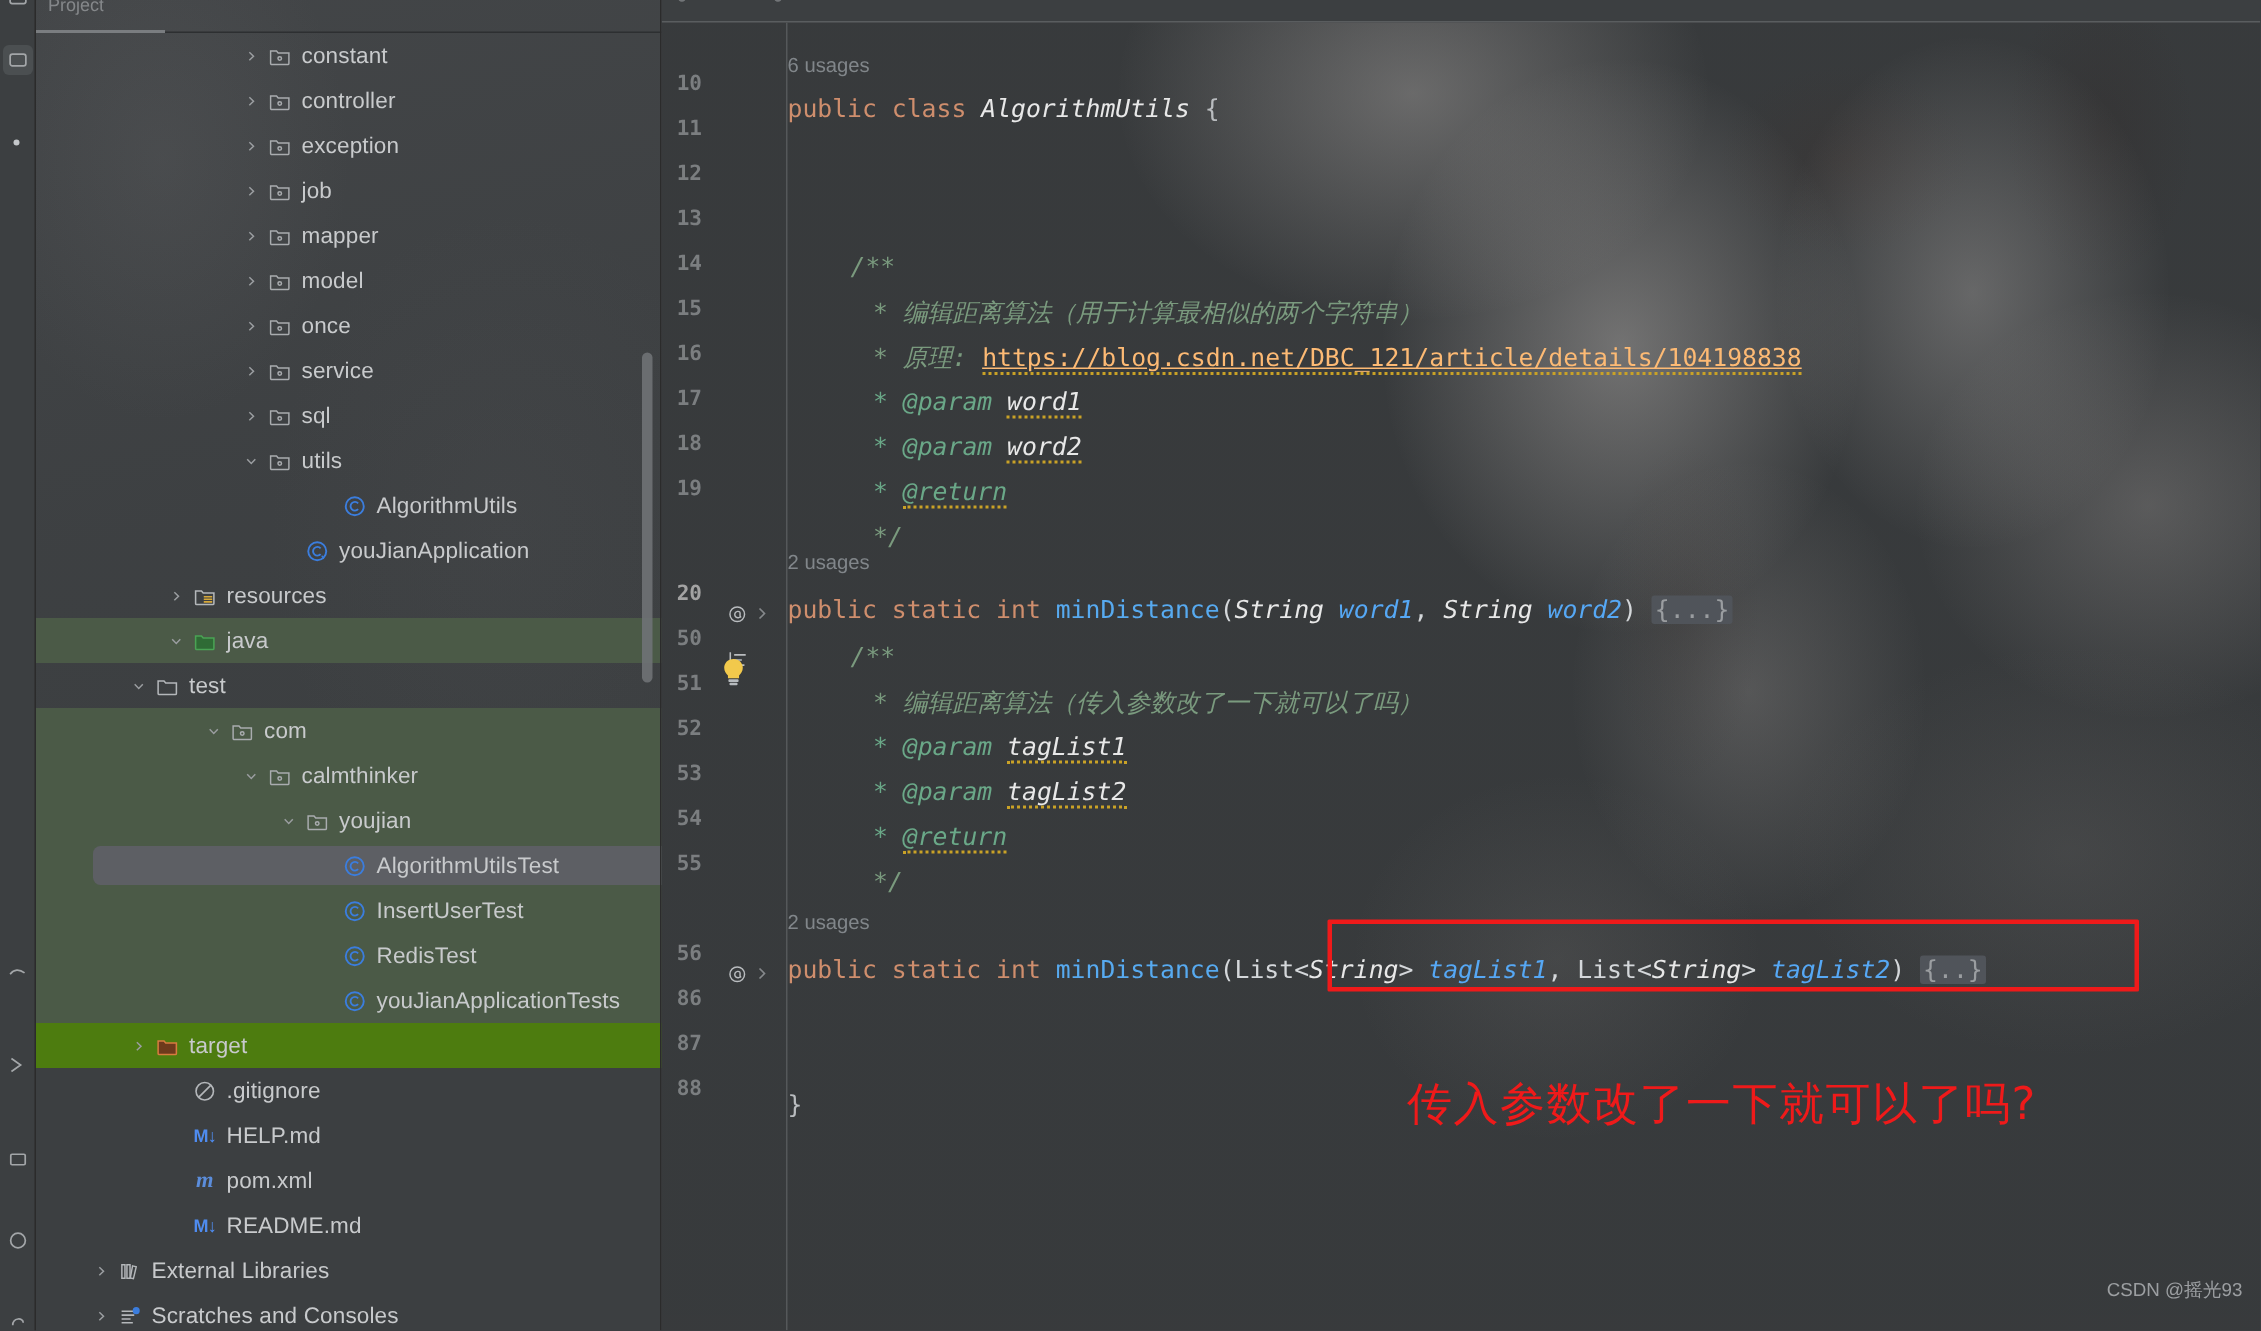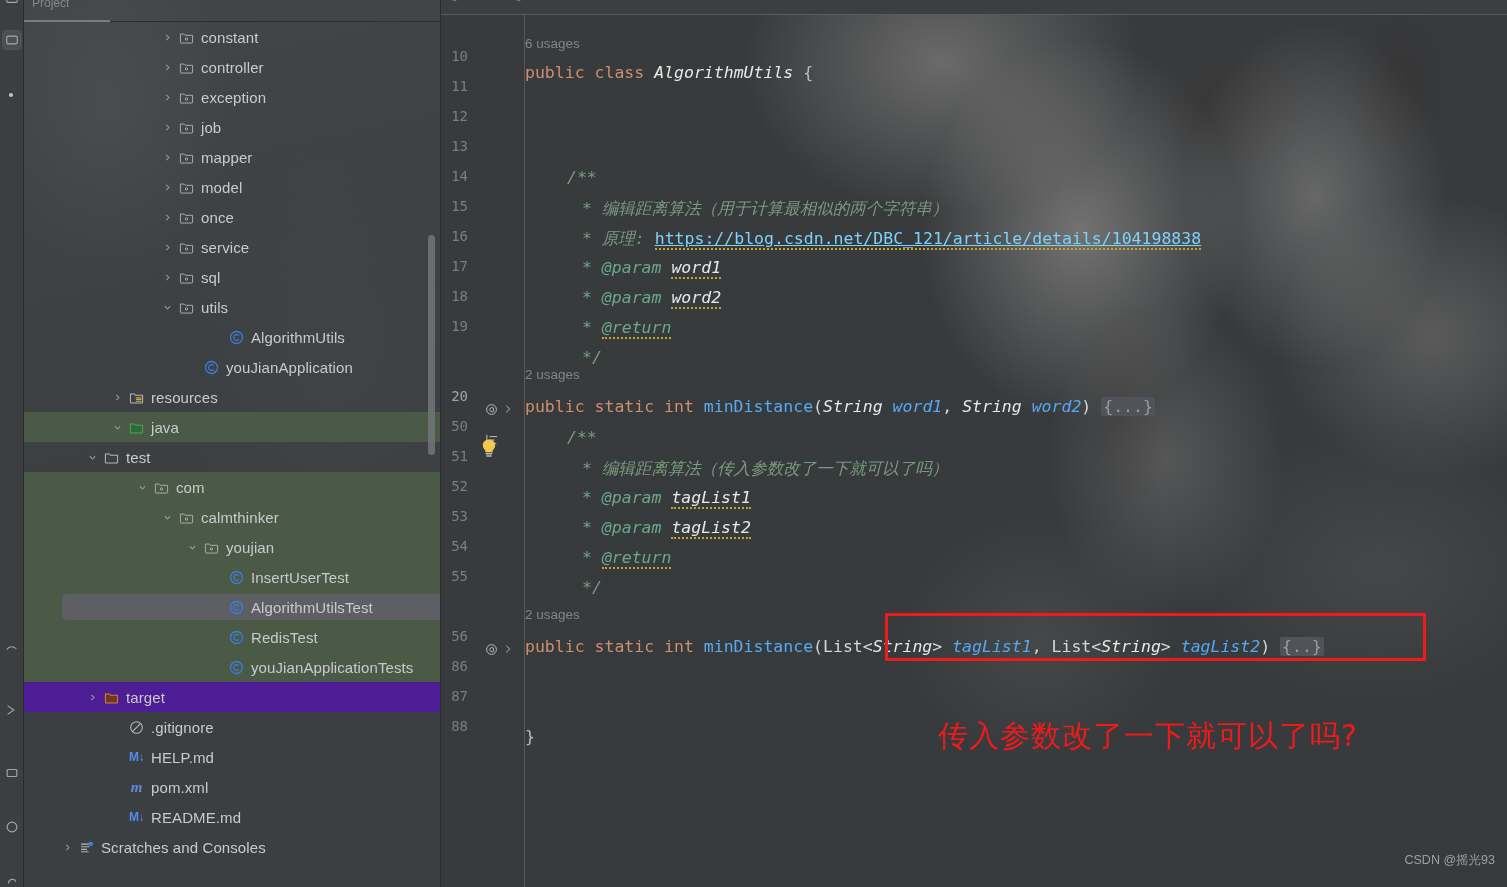--- a/index.html
+++ b/index.html
@@ -66,21 +66,21 @@
   .row .chev svg { width:9px; height:9px; }
   .row .chev.blank { visibility:hidden; }
   .row .ico {
     width:17px; height:17px; flex:0 0 17px; margin-right:6px;
     display:flex; align-items:center; justify-content:center;
   }
   .row .ico svg { width:15px; height:15px; }
   .row .lbl { letter-spacing:.1px; }
 
   .row.srcroot-green { background:#4b5a47; }
-  .row.hl-target { background:#4c1d95; }
+  .row.hl-target { background:#4d7c0f; }
   .sel-pill {
     position:absolute; left:38px; right:-8px; top:2px; bottom:2px;
     background:#5d5f64; border-radius:5px; z-index:0;
   }
   .row.selected .chev, .row.selected .ico, .row.selected .lbl { position:relative; z-index:1; }
 
   .tree-scroll {
     position:absolute; left:404px; top:235px; width:7px; height:220px;
     background:#6f7276; border-radius:4px; opacity:.9;
   }
@@ -117,21 +117,21 @@
     position:absolute; top:-9px; left:10px; font-size:12px; color:#a9acaf; opacity:.5;
     white-space:nowrap;
   }
 
   .gutter {
     position:absolute; left:0; top:15px; width:84px; height:872px;
     border-right:1px solid #55585a; z-index:2;
   }
   .lnum {
     position:absolute; right:56px; font-size:14px; color:#7b7e80;
-    font-family:"DejaVu Sans Mono", monospace; text-align:right; width:34px;
+    font-family:"DejaVu Sans Mono", monospace; text-align:right; width:34px;font-weight:bold;
   }
   .lnum.cur { color:#a3a3a3; }
   .gmark {
     position:absolute; color:#b9bcbf; font-size:13px;
     font-family:"DejaVu Sans Mono", monospace;
   }
   .gmark svg { display:block; }
 
   .code {
     position:absolute; left:84px; top:15px; width:982px; height:872px;
@@ -141,21 +141,21 @@
   .cl { position:absolute; left:0; }
   .hint { color:#81868a; font-family:"Liberation Sans", sans-serif; font-size:13.5px; }
 
   .kw   { color:#cf8e6d; }
   .cls  { color:#e8e8e8; font-style:italic; }
   .mth  { color:#57aaf0; }
   .var  { color:#56a8f5; font-style:italic; }
   .plain{ color:#d4d7da; }
   .cmt  { color:#7a9a7e; font-style:italic; }
   .cmttag { color:#6aa888; font-style:italic; }
-  .link { color:#7dd3fc; text-decoration:underline; font-style:normal; }
+  .link { color:#fdba74; text-decoration:underline; font-style:normal; }
   .squig { border-bottom:2px dotted #c9a227; }
   .fold {
     background:#50545a; color:#9a9da0; padding:0 2px; border-radius:2px;
   }
   .brace { color:#b9bcbf; }
 
   .bulb { position:absolute; z-index:3; }
   .bulb svg { display:block; }
 
   .redbox {
@@ -478,31 +478,20 @@
             </svg>
           </div>
           <div class="ico">
             <svg viewBox="0 0 16 16" xmlns="http://www.w3.org/2000/svg">
               <path d="M1.5 4.3 h4.2 l1.2 1.4 h7.6 v7.4 a.8.8 0 0 1-.8.8 H2.3 a.8.8 0 0 1-.8-.8 Z" fill="none" stroke="#a9acaf" stroke-width="1.05"></path>
               <circle cx="8" cy="9.6" r="1.25" fill="none" stroke="#a9acaf" stroke-width="1.05"></circle>
             </svg>
           </div>
           <div class="lbl">youjian</div>
         </div>
-        <div class="row srcroot-green">
-          <div style="width:187px;flex:0 0 187px;"></div>
-          <div class="chev blank"></div>
-          <div class="ico">
-            <svg viewBox="0 0 16 16" xmlns="http://www.w3.org/2000/svg">
-              <circle cx="8" cy="8" r="6.4" fill="none" stroke="#3b7ddd" stroke-width="1.35"></circle>
-              <path d="M10.4 5.9 a3.1 3.1 0 1 0 0 4.2" fill="none" stroke="#3b7ddd" stroke-width="1.35"></path>
-            </svg>
-          </div>
-          <div class="lbl">InsertUserTest</div>
-        </div>
         <div class="row srcroot-green selected">
           <div class="sel-pill"></div>
           <div style="width:187px;flex:0 0 187px;"></div>
           <div class="chev blank"></div>
           <div class="ico">
             <svg viewBox="0 0 16 16" xmlns="http://www.w3.org/2000/svg">
               <circle cx="8" cy="8" r="6.4" fill="none" stroke="#3b7ddd" stroke-width="1.35"></circle>
               <path d="M10.4 5.9 a3.1 3.1 0 1 0 0 4.2" fill="none" stroke="#3b7ddd" stroke-width="1.35"></path>
             </svg>
           </div>
@@ -510,31 +499,42 @@
         </div>
         <div class="row srcroot-green">
           <div style="width:187px;flex:0 0 187px;"></div>
           <div class="chev blank"></div>
           <div class="ico">
             <svg viewBox="0 0 16 16" xmlns="http://www.w3.org/2000/svg">
               <circle cx="8" cy="8" r="6.4" fill="none" stroke="#3b7ddd" stroke-width="1.35"></circle>
               <path d="M10.4 5.9 a3.1 3.1 0 1 0 0 4.2" fill="none" stroke="#3b7ddd" stroke-width="1.35"></path>
             </svg>
           </div>
-          <div class="lbl">RedisTest</div>
+          <div class="lbl">InsertUserTest</div>
         </div>
         <div class="row srcroot-green">
           <div style="width:187px;flex:0 0 187px;"></div>
           <div class="chev blank"></div>
           <div class="ico">
             <svg viewBox="0 0 16 16" xmlns="http://www.w3.org/2000/svg">
               <circle cx="8" cy="8" r="6.4" fill="none" stroke="#3b7ddd" stroke-width="1.35"></circle>
               <path d="M10.4 5.9 a3.1 3.1 0 1 0 0 4.2" fill="none" stroke="#3b7ddd" stroke-width="1.35"></path>
             </svg>
           </div>
+          <div class="lbl">RedisTest</div>
+        </div>
+        <div class="row srcroot-green">
+          <div style="width:187px;flex:0 0 187px;"></div>
+          <div class="chev blank"></div>
+          <div class="ico">
+            <svg viewBox="0 0 16 16" xmlns="http://www.w3.org/2000/svg">
+              <circle cx="8" cy="8" r="6.4" fill="none" stroke="#3b7ddd" stroke-width="1.35"></circle>
+              <path d="M10.4 5.9 a3.1 3.1 0 1 0 0 4.2" fill="none" stroke="#3b7ddd" stroke-width="1.35"></path>
+            </svg>
+          </div>
           <div class="lbl">youJianApplicationTests</div>
         </div>
         <div class="row hl-target">
           <div style="width:62px;flex:0 0 62px;"></div>
           <div class="chev">
             <svg viewBox="0 0 12 12" fill="none" stroke="currentColor" stroke-width="1.35">
               <path d="M4.3 2.4 L8 6 L4.3 9.6"></path>
             </svg>
           </div>
           <div class="ico">
@@ -571,20 +571,35 @@
           </div>
           <div class="lbl">pom.xml</div>
         </div>
         <div class="row">
           <div style="width:87px;flex:0 0 87px;"></div>
           <div class="chev blank"></div>
           <div class="ico">
             <span style="color:#4f8cf0;font-weight:bold;font-size:12px;font-family:'Liberation Sans',sans-serif;letter-spacing:-.5px;">M↓</span>
           </div>
           <div class="lbl">README.md</div>
+        </div>
+        <div class="row">
+          <div style="width:37px;flex:0 0 37px;"></div>
+          <div class="chev">
+            <svg viewBox="0 0 12 12" fill="none" stroke="currentColor" stroke-width="1.35">
+              <path d="M4.3 2.4 L8 6 L4.3 9.6"></path>
+            </svg>
+          </div>
+          <div class="ico">
+            <svg viewBox="0 0 16 16" xmlns="http://www.w3.org/2000/svg">
+              <path d="M2.4 3.4 h2.2 v9.6 h-2.2 z M6 3.4 h2.2 v9.6 h-2.2 z" fill="none" stroke="#b4b7ba" stroke-width="1.05"></path>
+              <path d="M10 4.2 l2.6 .7 l-2 8.4 l-2.2-.6 z" fill="none" stroke="#b4b7ba" stroke-width="1.05"></path>
+            </svg>
+          </div>
+          <div class="lbl">External Libraries</div>
         </div>
         <div class="row">
           <div style="width:37px;flex:0 0 37px;"></div>
           <div class="chev">
             <svg viewBox="0 0 12 12" fill="none" stroke="currentColor" stroke-width="1.35">
               <path d="M4.3 2.4 L8 6 L4.3 9.6"></path>
             </svg>
           </div>
           <div class="ico">
             <svg viewBox="0 0 16 16" xmlns="http://www.w3.org/2000/svg">

